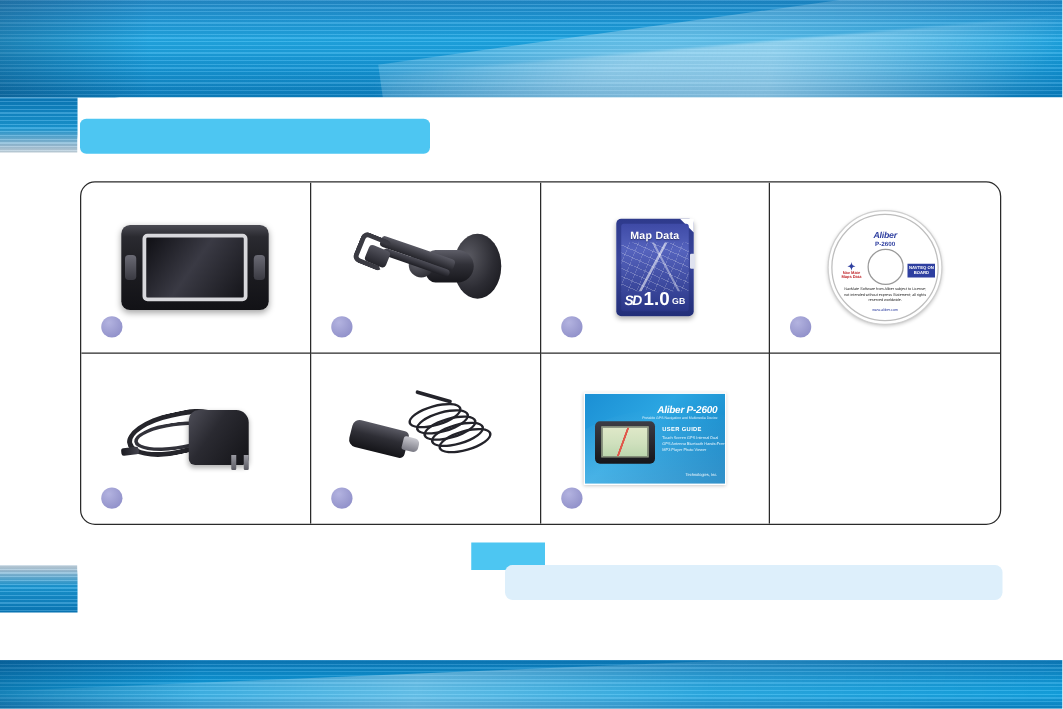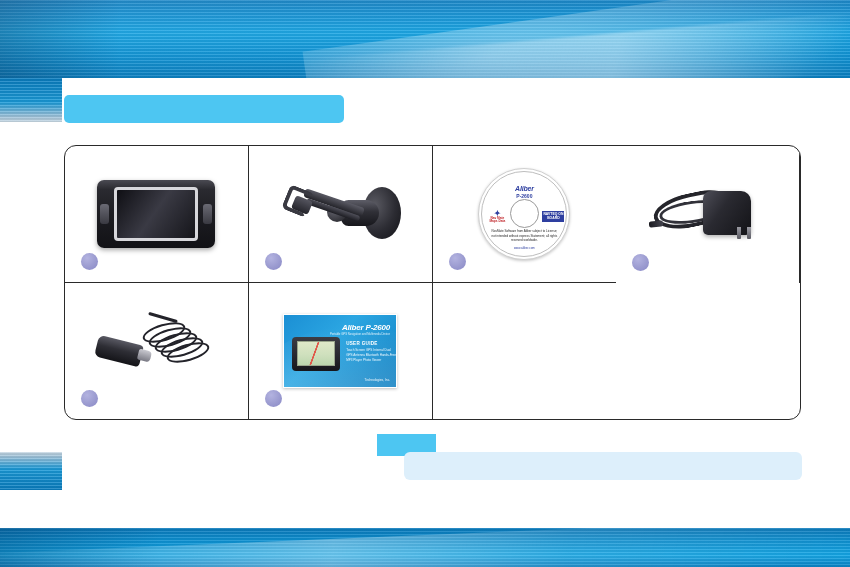--- a/index.html
+++ b/index.html
@@ -526,20 +526,34 @@
         <div class="barrel"></div>
         <div class="joint"></div>
         <div class="arm"></div>
         <div class="arm2"></div>
         <div class="clamp"></div>
         <div class="clamp2"></div>
       </div>
       <div class="bullet"></div>
     </div>
 
+    <div class="cell c3">
+      <div class="prod sdcard">
+        <div class="sd-inner">
+          <div class="sd-title">Map Data</div>
+          <div class="sd-map"></div>
+          <div class="sd-bottom">
+            <span class="sd-logo">SD</span>
+            <span class="sd-size">1.0</span>
+            <span class="sd-unit">GB</span>
+          </div>
+        </div>
+      </div>
+      <div class="bullet"></div>
+    </div>
 
     <div class="cell c4">
       <div class="prod cd">
         <div class="ring-outer"></div>
         <div class="cd-brand">Aliber</div>
         <div class="cd-model">P-2600</div>
         <div class="cd-left-logo">
           <span class="star">✦</span>
           <span>Nav Mate
 Maps Data</span>

